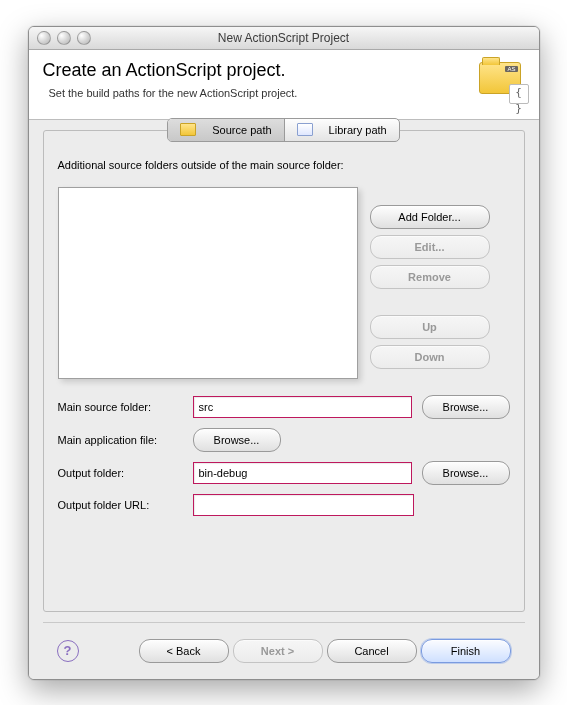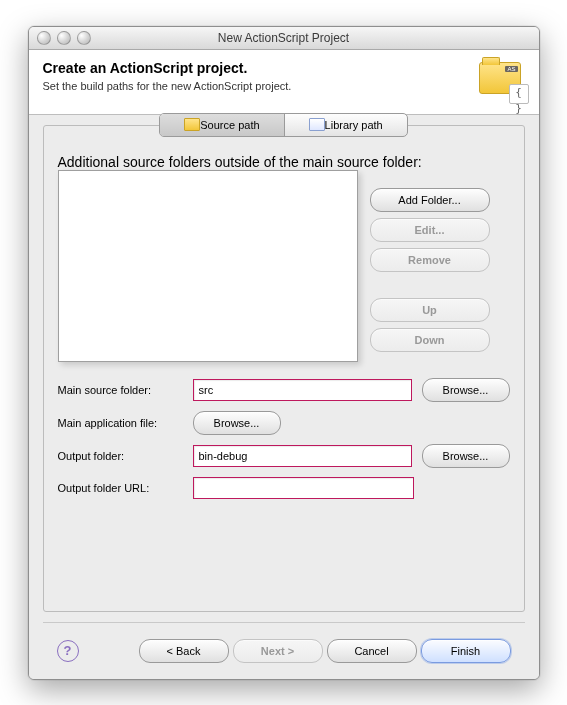--- a/index.html
+++ b/index.html
@@ -3,39 +3,39 @@
 <meta charset="utf-8">
 <style>
   html,body{margin:0;padding:0;background:#fff;font-family:"Lucida Grande","Helvetica Neue",Arial,sans-serif;font-size:12px;color:#000;}
   .stage{width:567px;height:705px;position:relative;background:#fff;display:flex;align-items:center;justify-content:center;}
   .window{width:510px;height:652px;border:1px solid #8e8e8e;border-radius:6px;box-shadow:0 10px 30px rgba(0,0,0,.35),0 0 0 1px rgba(0,0,0,.05);background:#ececec;overflow:hidden;display:flex;flex-direction:column;}
   .titlebar{height:22px;background:linear-gradient(#f6f6f6,#d9d9d9);border-bottom:1px solid #a9a9a9;display:flex;align-items:center;position:relative;}
   .traffic{display:flex;gap:6px;margin-left:8px;}
   .tl{width:12px;height:12px;border-radius:50%;border:1px solid rgba(0,0,0,.25);background:radial-gradient(circle at 30% 30%,#fff,#cfcfcf 60%,#b8b8b8);} 
   .title{position:absolute;left:0;right:0;text-align:center;font-size:12px;color:#3b3b3b;}
   .header{background:#fff;border-bottom:1px solid #bdbdbd;padding:10px 14px 14px 14px;display:flex;justify-content:space-between;align-items:flex-start;}
-  .header h1{margin:0 0 4px 0;font-size:14px;font-weight:bold;}
-  .header p{margin:0;font-size:11px;color:#333;}
+  .header h1{margin:0 0 4px 0;font-size:18px;font-weight:normal;}
+  .header p{margin:6px;font-size:11px;color:#333;}
   .hicon{width:46px;height:38px;position:relative;margin-top:2px;}
   .folder{position:absolute;left:0;top:0;width:40px;height:30px;background:linear-gradient(#ffe48a,#f2c639);border:1px solid #caa326;border-radius:3px;}
   .folder:before{content:"";position:absolute;top:-6px;left:2px;width:16px;height:7px;background:linear-gradient(#ffe48a,#f2c639);border:1px solid #caa326;border-bottom:none;border-radius:2px 2px 0 0;}
   .ftag{position:absolute;right:2px;top:3px;font-size:6px;background:#6b6660;color:#fff;padding:0 2px;border-radius:1px;}
   .braces{position:absolute;right:-4px;bottom:-4px;width:18px;height:18px;background:#fff;border:1px solid #bbb;border-radius:2px;font-family:monospace;font-size:11px;line-height:16px;text-align:center;color:#666;}
   .body{flex:1;background:#ececec;padding:10px 14px 0 14px;display:flex;flex-direction:column;}
   .panel{flex:1;border:1px solid #bcbcbc;border-radius:3px;background:#ececec;position:relative;padding:28px 14px 14px 14px;display:flex;flex-direction:column;gap:10px;}
   .tabs{position:absolute;top:-13px;left:0;right:0;display:flex;justify-content:center;}
   .tabgroup{display:flex;background:linear-gradient(#fdfdfd,#e4e4e4);border:1px solid #9a9a9a;border-radius:5px;overflow:hidden;height:22px;}
-  .tab{display:flex;align-items:center;gap:0;padding:0 24px;font-size:11px;border-right:1px solid #9a9a9a;cursor:default;justify-content:flex-end;}
+  .tab{display:flex;align-items:center;gap:16px;padding:0 12px;font-size:11px;border-right:1px solid #9a9a9a;cursor:default;justify-content:flex-end;}
   .tab:last-child{border-right:none;}
   .tab.active{background:linear-gradient(#dddddd,#c8c8c8);}
   .tabicon{width:14px;height:11px;display:inline-block;}
   .tabicon.src{background:linear-gradient(#ffe48a,#f2c639);border:1px solid #caa326;border-radius:1px;position:relative;}
   .tabicon.lib{background:linear-gradient(#fff,#dfe7ff);border:1px solid #8aa0d0;border-radius:1px;position:relative;}
   .srcarea{display:flex;gap:12px;}
-  .listlabel{font-size:14px;margin-bottom:0;}
+  .listlabel{font-size:11px;margin-bottom:16px;}
   .listbox{width:298px;height:190px;background:#fff;border:1px solid #9f9f9f;box-shadow:3px 3px 6px rgba(0,0,0,.15);}
   .sidebtns{display:flex;flex-direction:column;gap:6px;width:120px;margin-top:18px;}
   .gap{height:14px;}
   .btn{height:22px;border:1px solid #9a9a9a;border-radius:11px;background:linear-gradient(#fefefe,#e0e0e0);font-size:11px;display:flex;align-items:center;justify-content:center;cursor:default;box-shadow:0 1px 0 rgba(255,255,255,.6) inset;}
   .btn.disabled{color:#999;border-color:#c4c4c4;background:linear-gradient(#f6f6f6,#ececec);font-weight:bold;}
   .btn.default{background:linear-gradient(#fbfcff,#cfe0ff);border-color:#7a9be0;box-shadow:0 0 0 1px rgba(80,130,230,.3),0 1px 0 rgba(255,255,255,.6) inset;}
   .form{display:flex;flex-direction:column;gap:9px;margin-top:6px;}
   .row{display:flex;align-items:center;gap:10px;}
   .lab{width:125px;font-size:11px;text-align:left;}
   .inp{flex:1;height:20px;border:1px solid #be185d;background:#fff;padding:0 5px;font-size:11px;font-family:inherit;box-shadow:inset 1px 1px 1px rgba(0,0,0,.08);outline:none;}

